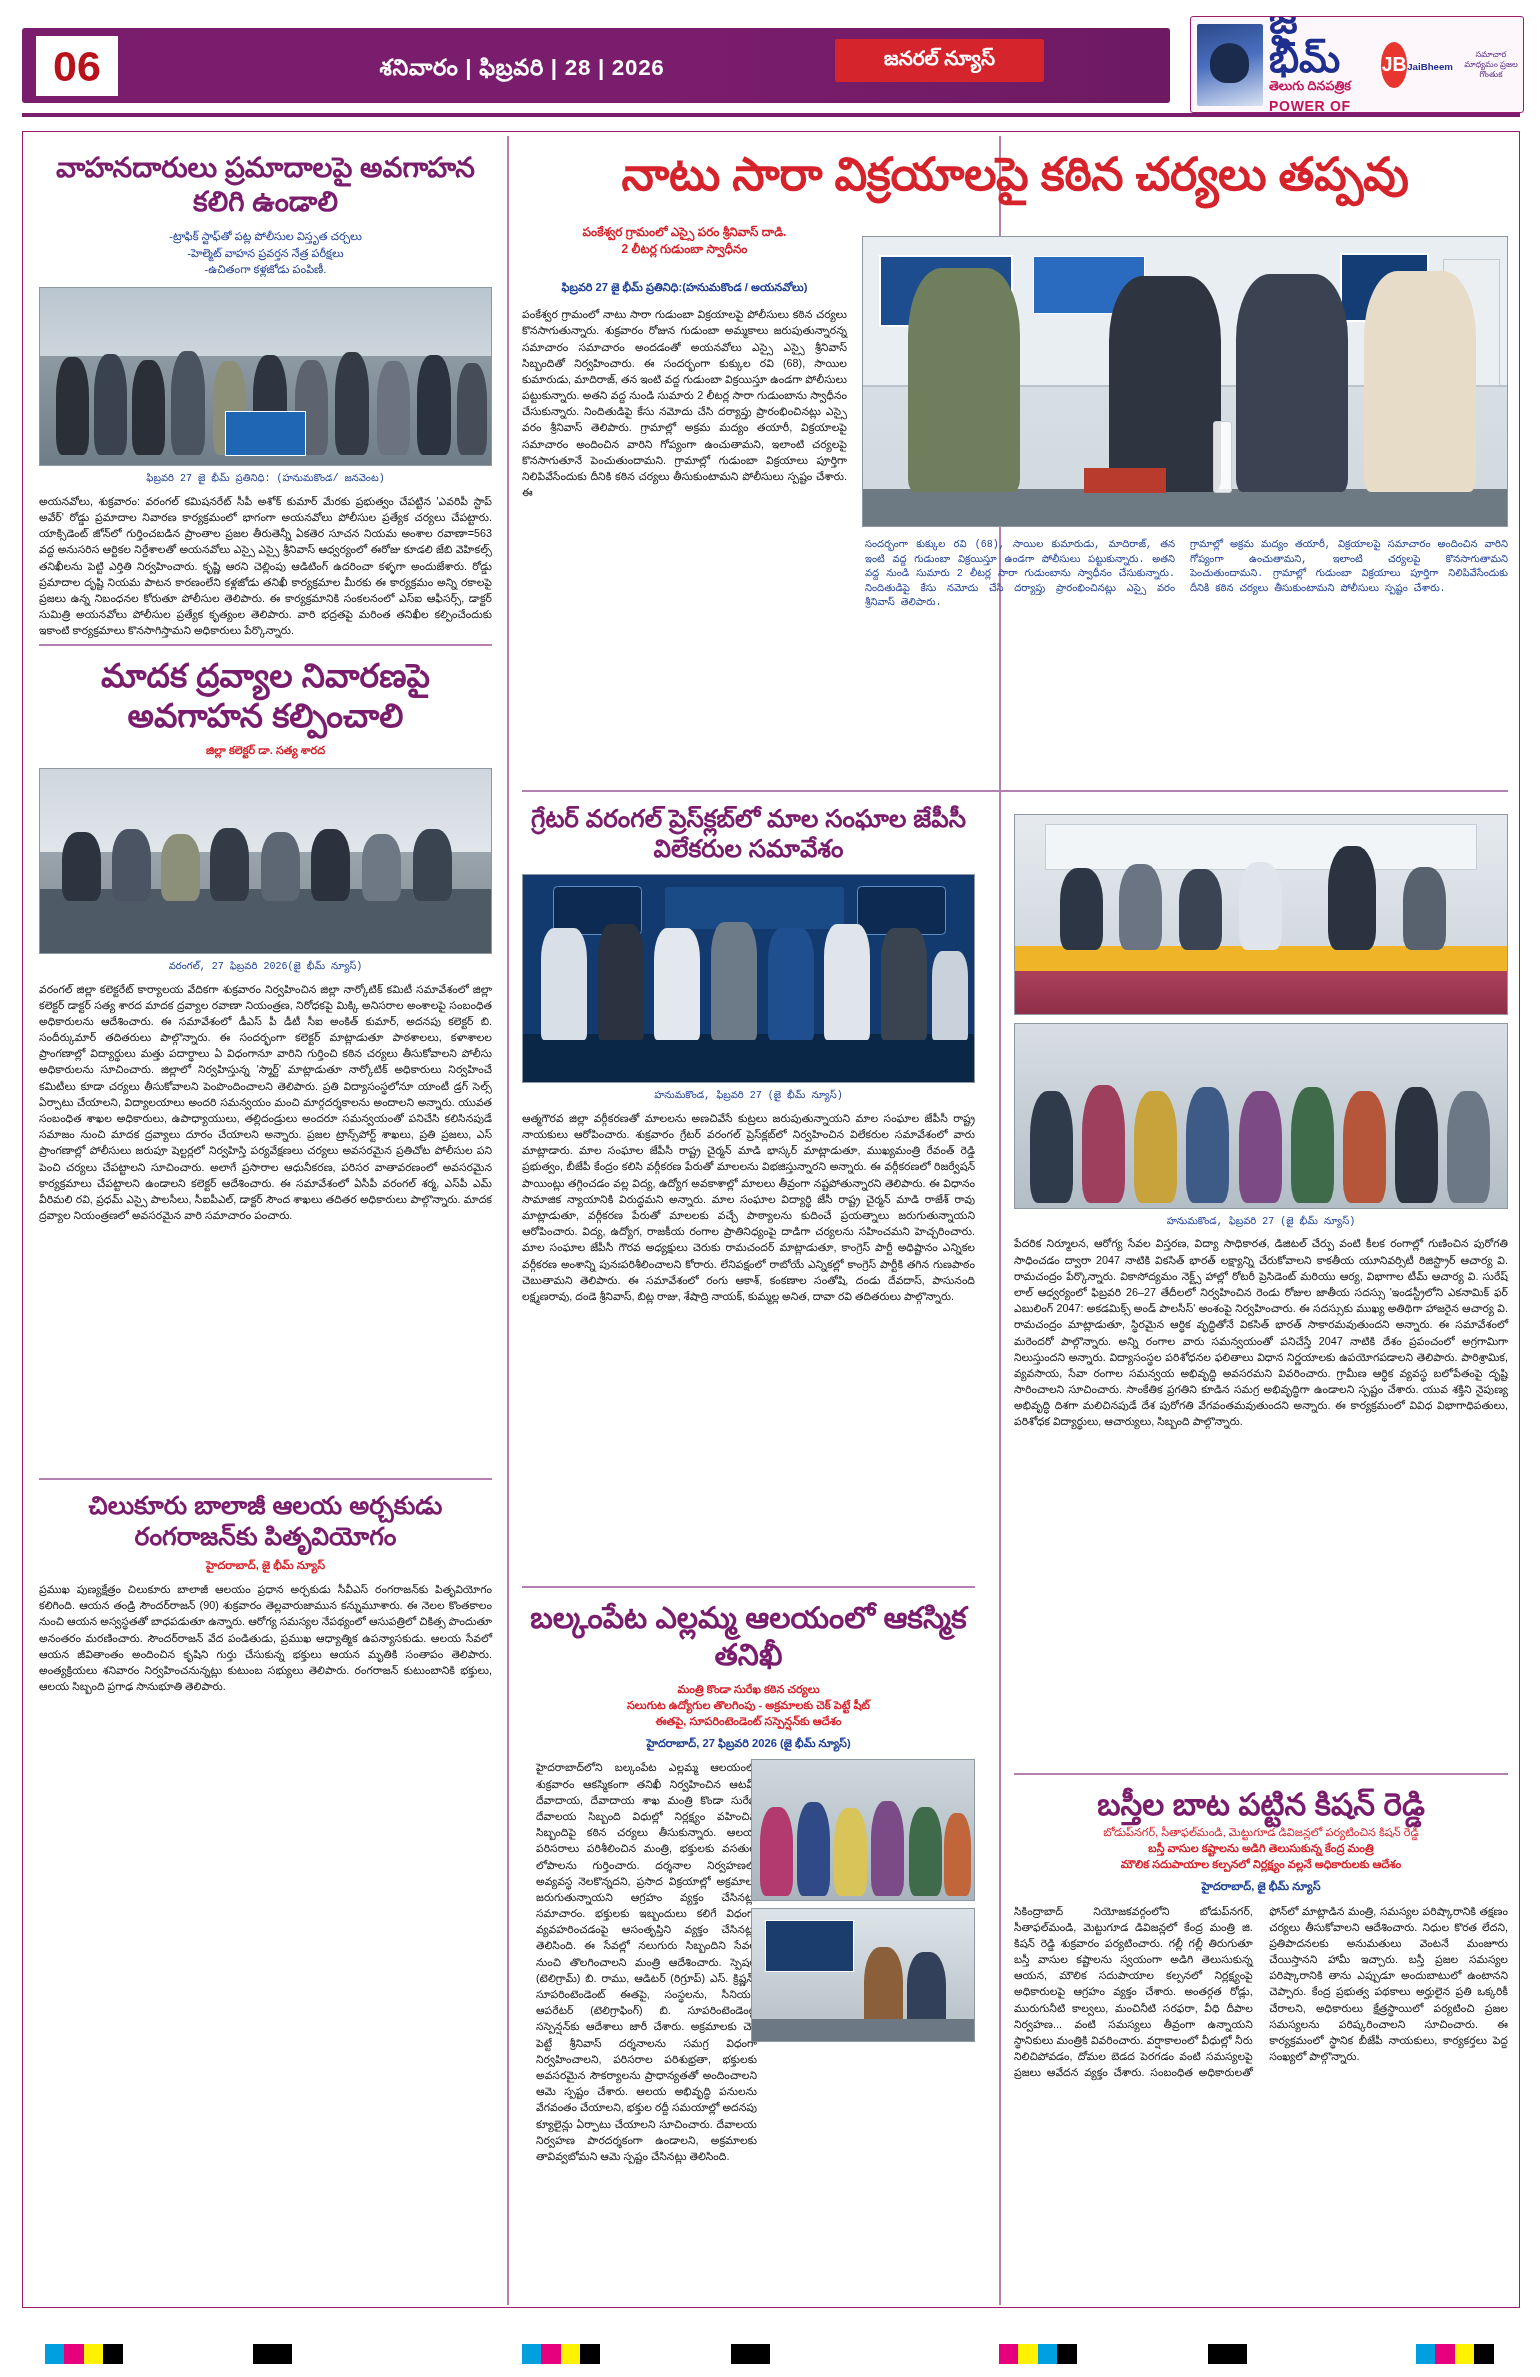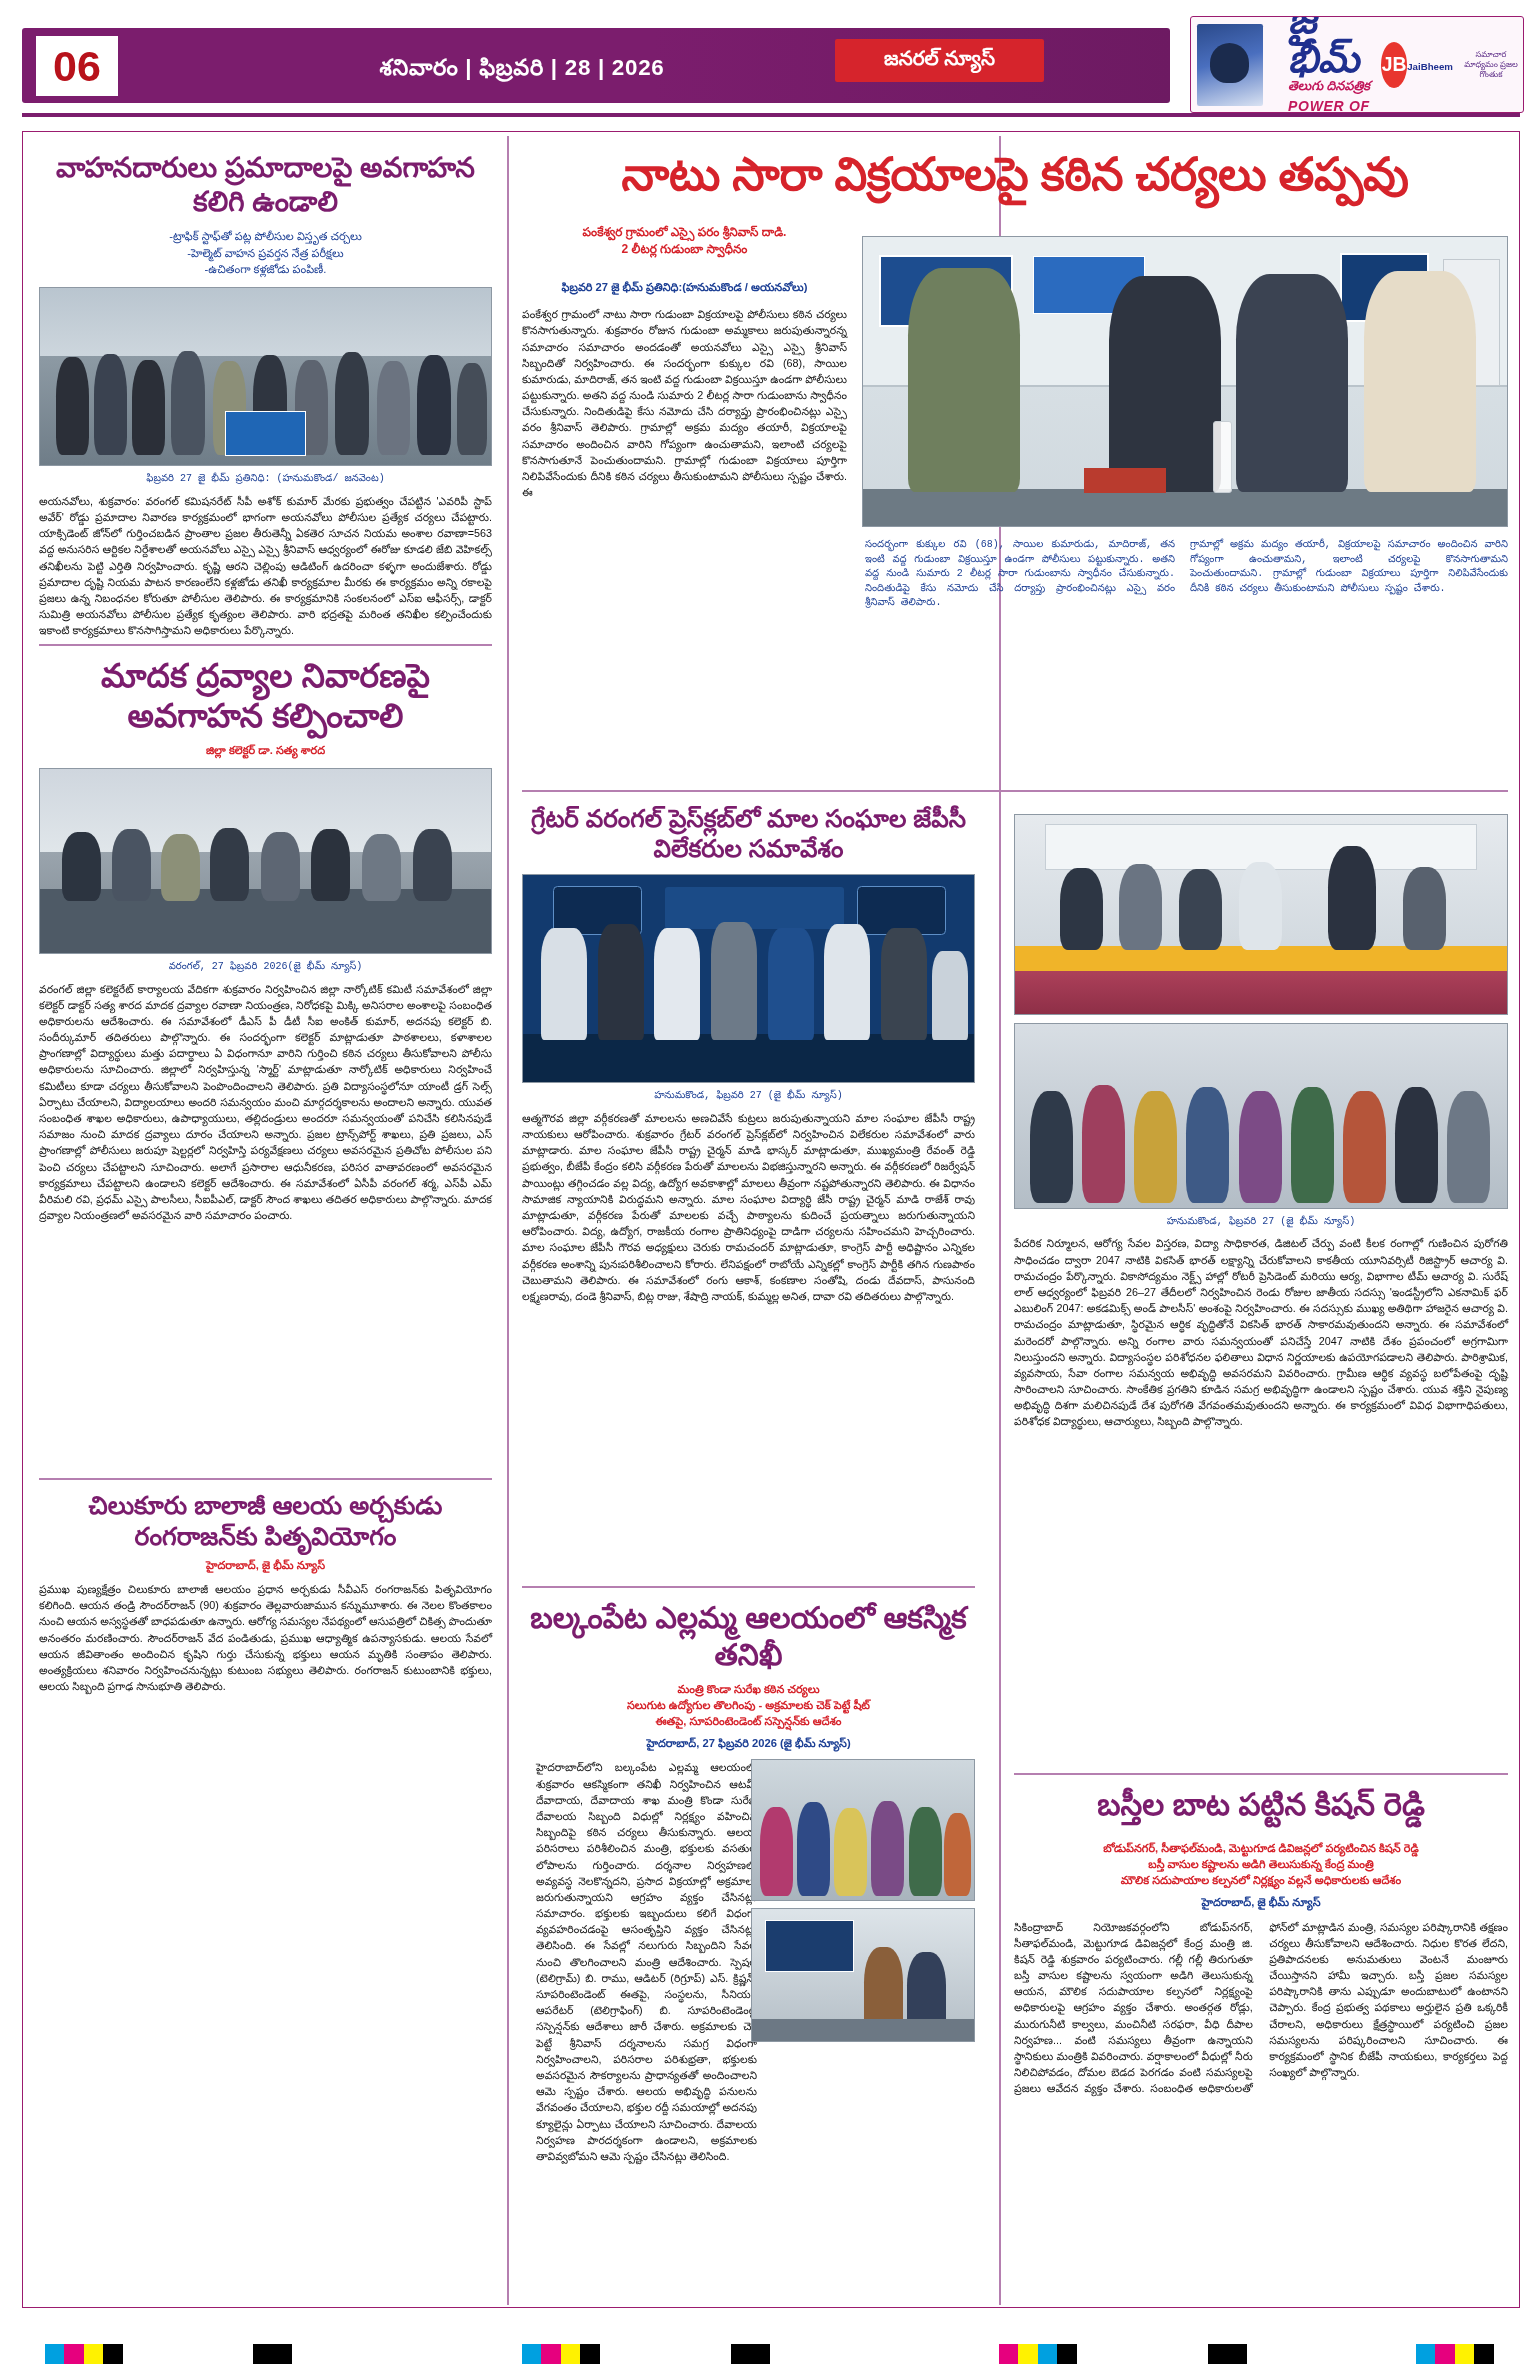--- a/index.html
+++ b/index.html
@@ -46,21 +46,21 @@
   }
   .logo-portrait {
     width:66px; height:82px; margin-left:6px; border-radius:2.2px;
     background:linear-gradient(165deg,#2b4a8b 0%, #4a6fbf 45%, #d9e2f2 100%);
     position:relative; flex:0 0 auto;
   }
   .logo-portrait:after{
     content:""; position:absolute; left:13.4px; top:19.4px; width:39px; height:40px;
     background:#1b2b4d; border-radius:50% 50% 42% 42%;
   }
-  .logo-text { flex:1 1 auto; padding-left:25px;font-style:italic; }
+  .logo-text { flex:1 1 auto; padding-left:6px; }
   .logo-title {
     font-size:39px; font-weight:bold; color:#1f2f8f; line-height:1;
   }
   .logo-sub { font-size:12.7px; color:#c2185b; font-weight:bold; margin-top:1.5px;}
   .logo-foot {
     font-size:14px; color:#c2185b; font-weight:bold; letter-spacing:0.7px; margin-top:2.2px;
   }
   .logo-badge {
     width:72px; height:75px; margin:0 6px; flex:0 0 auto;
     display:flex; align-items:center; justify-content:center;
@@ -312,21 +312,21 @@
     <div class="ppl" style="left:432px;bottom:4.5px;width:43px;height:112px;background:#6d7886;"></div>
   </div>
   <div class="cap" style="margin-top:6px;text-align:center;">హనుమకొండ, ఫిబ్రవరి 27 (జై భీమ్ న్యూస్)</div>
   <div class="body" style="margin-top:6px;">పేదరిక నిర్మూలన, ఆరోగ్య సేవల విస్తరణ, విద్యా సాధికారత, డిజిటల్ చేర్పు వంటి కీలక రంగాల్లో గుణించిన పురోగతి సాధించడం ద్వారా 2047 నాటికి వికసిత్ భారత్ లక్ష్యాన్ని చేరుకోవాలని కాకతీయ యూనివర్సిటీ రిజిస్ట్రార్ ఆచార్య వి. రామచంద్రం పేర్కొన్నారు. వికాసోద్యమం నెక్ట్స్ హాల్లో రోటరీ ప్రెసిడెంట్ మరియు ఆర్య, విభాగాల టీమ్ ఆచార్య వి. సురేష్ లాల్ ఆధ్వర్యంలో ఫిబ్రవరి 26–27 తేదీలలో నిర్వహించిన రెండు రోజుల జాతీయ సదస్సు 'ఇండస్ట్రీలోని ఎకనామిక్ ఫర్ ఎబులింగ్ 2047: అకడమిక్స్ అండ్ పాలసీస్' అంశంపై నిర్వహించారు. ఈ సదస్సుకు ముఖ్య అతిథిగా హాజరైన ఆచార్య వి. రామచంద్రం మాట్లాడుతూ, స్థిరమైన ఆర్థిక వృద్ధితోనే వికసిత్ భారత్ సాకారమవుతుందని అన్నారు. ఈ సమావేశంలో మరెందరో పాల్గొన్నారు. అన్ని రంగాల వారు సమన్వయంతో పనిచేస్తే 2047 నాటికి దేశం ప్రపంచంలో అగ్రగామిగా నిలుస్తుందని అన్నారు. విద్యాసంస్థల పరిశోధనల ఫలితాలు విధాన నిర్ణయాలకు ఉపయోగపడాలని తెలిపారు. పారిశ్రామిక, వ్యవసాయ, సేవా రంగాల సమన్వయ అభివృద్ధి అవసరమని వివరించారు. గ్రామీణ ఆర్థిక వ్యవస్థ బలోపేతంపై దృష్టి సారించాలని సూచించారు. సాంకేతిక ప్రగతిని కూడిన సమగ్ర అభివృద్ధిగా ఉండాలని స్పష్టం చేశారు. యువ శక్తిని నైపుణ్య అభివృద్ధి దిశగా మలిచినపుడే దేశ పురోగతి వేగవంతమవుతుందని అన్నారు. ఈ కార్యక్రమంలో వివిధ విభాగాధిపతులు, పరిశోధక విద్యార్థులు, ఆచార్యులు, సిబ్బంది పాల్గొన్నారు.</div>
 </div>
 
 <div class="h-div" style="left:1014px; top:1773px; width:494px;"></div>
 
 <div style="position:absolute; left:1014px; top:1786px; width:494px;">
   <div class="hl purple" style="font-size:31px;">బస్తీల బాట పట్టిన కిషన్ రెడ్డి</div>
-  <div class="sub" style="margin-top:16px;color:#d6232b;font-weight:bold;">బోడుప్‌నగర్, సీతాఫల్‌మండి, మెట్టుగూడ డివిజన్లలో పర్యటించిన కిషన్ రెడ్డి</div>
+  <div class="sub" style="margin-top:0;color:#d6232b;font-weight:normal;">బోడుప్‌నగర్, సీతాఫల్‌మండి, మెట్టుగూడ డివిజన్లలో పర్యటించిన కిషన్ రెడ్డి</div>
   <div class="sub" style="color:#d6232b;font-weight:bold;">బస్తీ వాసుల కష్టాలను అడిగి తెలుసుకున్న కేంద్ర మంత్రి</div>
   <div class="sub" style="color:#d6232b;font-weight:bold;">మౌలిక సదుపాయాల కల్పనలో నిర్లక్ష్యం వల్లనే అధికారులకు ఆదేశం</div>
   <div class="byline" style="margin-top:7.5px;color:#1c3f94;">హైదరాబాద్, జై భీమ్ న్యూస్</div>
   <div class="body" style="margin-top:7.5px; column-count:2; column-gap:16.4px;">సికింద్రాబాద్ నియోజకవర్గంలోని బోడుప్‌నగర్, సీతాఫల్‌మండి, మెట్టుగూడ డివిజన్లలో కేంద్ర మంత్రి జి. కిషన్ రెడ్డి శుక్రవారం పర్యటించారు. గల్లీ గల్లీ తిరుగుతూ బస్తీ వాసుల కష్టాలను స్వయంగా అడిగి తెలుసుకున్న ఆయన, మౌలిక సదుపాయాల కల్పనలో నిర్లక్ష్యంపై అధికారులపై ఆగ్రహం వ్యక్తం చేశారు. అంతర్గత రోడ్లు, మురుగునీటి కాల్వలు, మంచినీటి సరఫరా, వీధి దీపాల నిర్వహణ... వంటి సమస్యలు తీవ్రంగా ఉన్నాయని స్థానికులు మంత్రికి వివరించారు. వర్షాకాలంలో వీధుల్లో నీరు నిలిచిపోవడం, దోమల బెడద పెరగడం వంటి సమస్యలపై ప్రజలు ఆవేదన వ్యక్తం చేశారు. సంబంధిత అధికారులతో ఫోన్‌లో మాట్లాడిన మంత్రి, సమస్యల పరిష్కారానికి తక్షణం చర్యలు తీసుకోవాలని ఆదేశించారు. నిధుల కొరత లేదని, ప్రతిపాదనలకు అనుమతులు వెంటనే మంజూరు చేయిస్తానని హామీ ఇచ్చారు. బస్తీ ప్రజల సమస్యల పరిష్కారానికి తాను ఎప్పుడూ అందుబాటులో ఉంటానని చెప్పారు. కేంద్ర ప్రభుత్వ పథకాలు అర్హులైన ప్రతి ఒక్కరికీ చేరాలని, అధికారులు క్షేత్రస్థాయిలో పర్యటించి ప్రజల సమస్యలను పరిష్కరించాలని సూచించారు. ఈ కార్యక్రమంలో స్థానిక బీజేపీ నాయకులు, కార్యకర్తలు పెద్ద సంఖ్యలో పాల్గొన్నారు.</div>
 </div>
 
 <div class="regbar" style="left:45px;">
   <div style="background:#00a0e0;"></div>
     <div style="background:#e6007e;"></div>
   <div style="background:#fff200;"></div>

